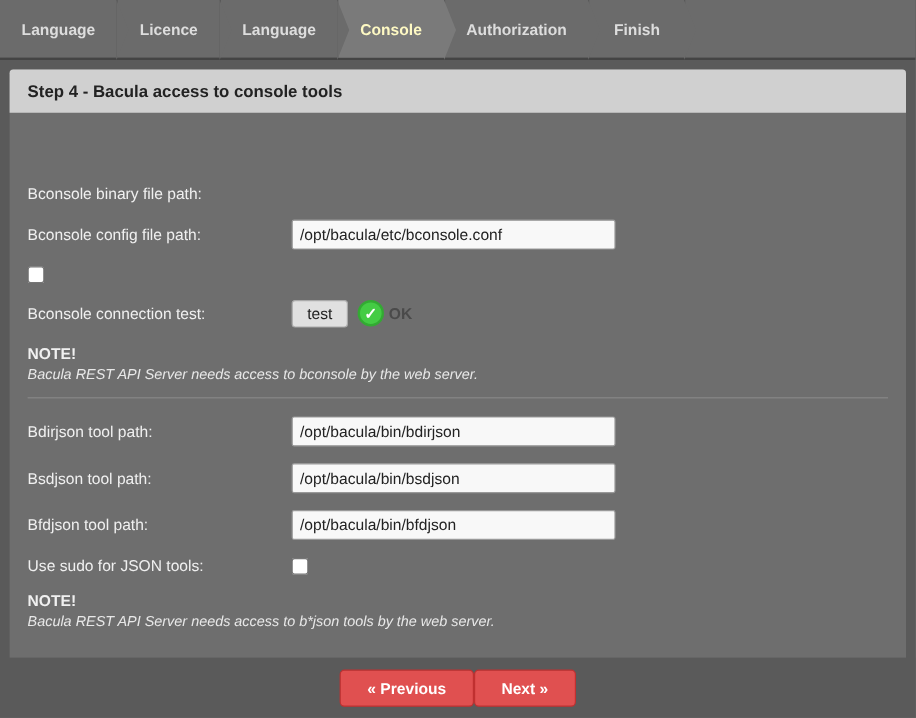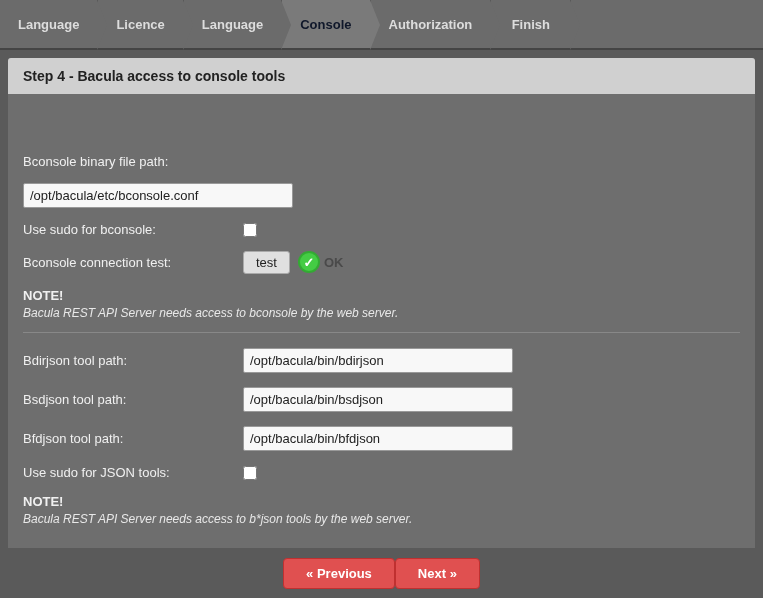--- a/index.html
+++ b/index.html
@@ -30,21 +30,21 @@
       font-size: 13px;
       font-weight: bold;
       cursor: pointer;
       position: relative;
       border-right: 1px solid #555;
       min-width: 80px;
     }
 
     .tab.active {
       background: #7a7a7a;
-      color: #0f172a;
+      color: #fef9c3;
     }
 
     
     .tab::after {
       content: '';
       position: absolute;
       right: -10px;
       top: 0;
       width: 0;
       height: 0;
@@ -238,25 +238,25 @@
       <span>Step 4 - Bacula access to console tools</span>
     </div>
 
     <div class="inner-content">
 
       <div class="form-row">
         <label class="form-label">Bconsole binary file path:</label>
       </div>
 
       <div class="form-row">
+        <label class="form-label">Bconsole config file path:</label>
         <input class="form-input" type="text" value="/opt/bacula/etc/bconsole.conf" style="">
       </div>
 
       <div class="form-row">
-        <label class="form-label">Use sudo for bconsole:</label>
         <input class="checkbox-input" type="checkbox" style="">
       </div>
 
       <div class="form-row">
         <label class="form-label">Bconsole connection test:</label>
         <div class="test-row">
           <button class="test-button">test</button>
           <div class="ok-badge">
             <div class="ok-circle">✓</div>
             <span>OK</span>

